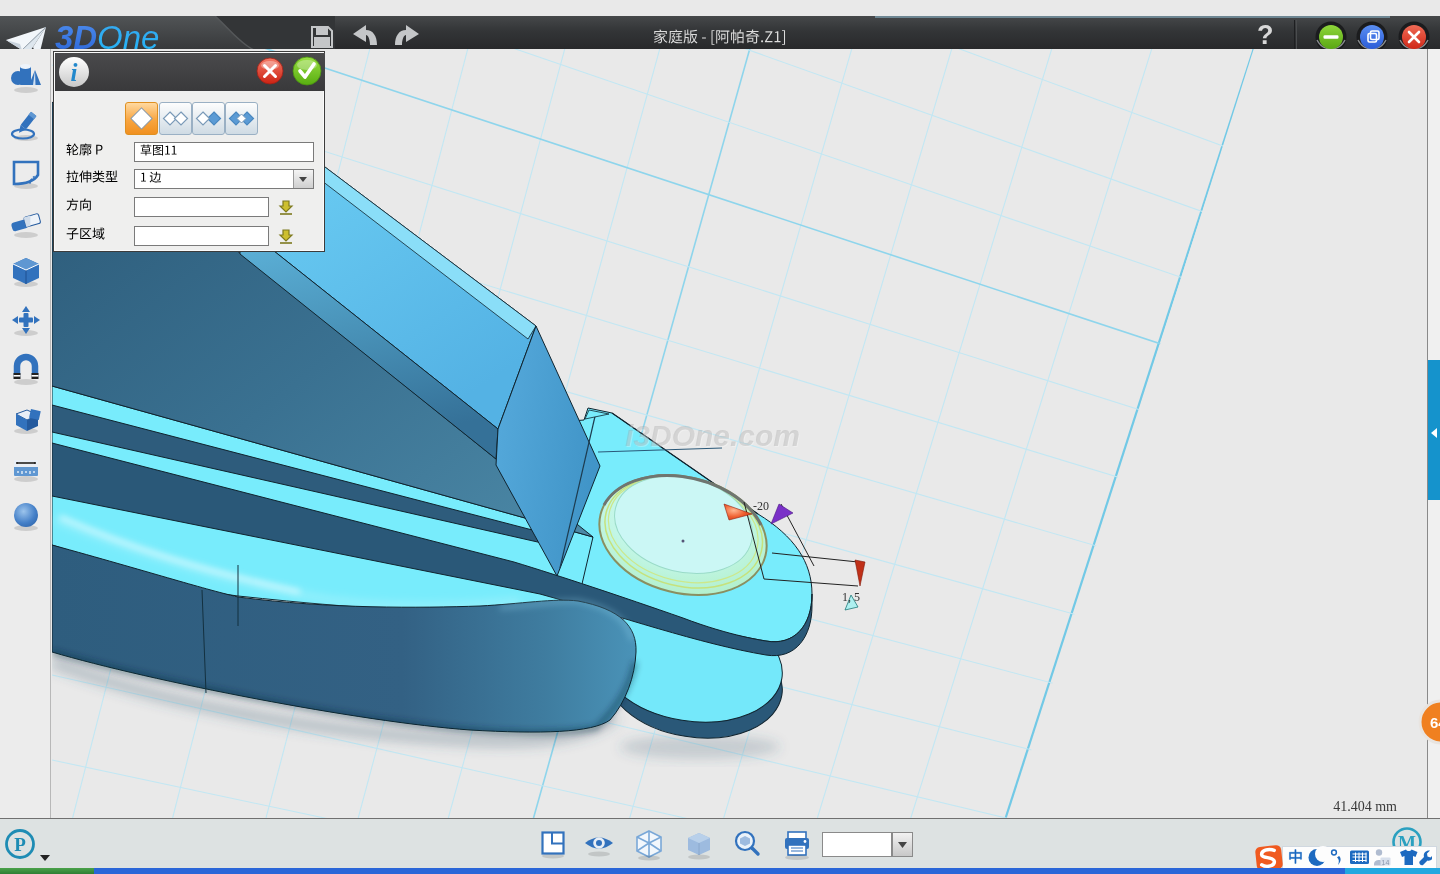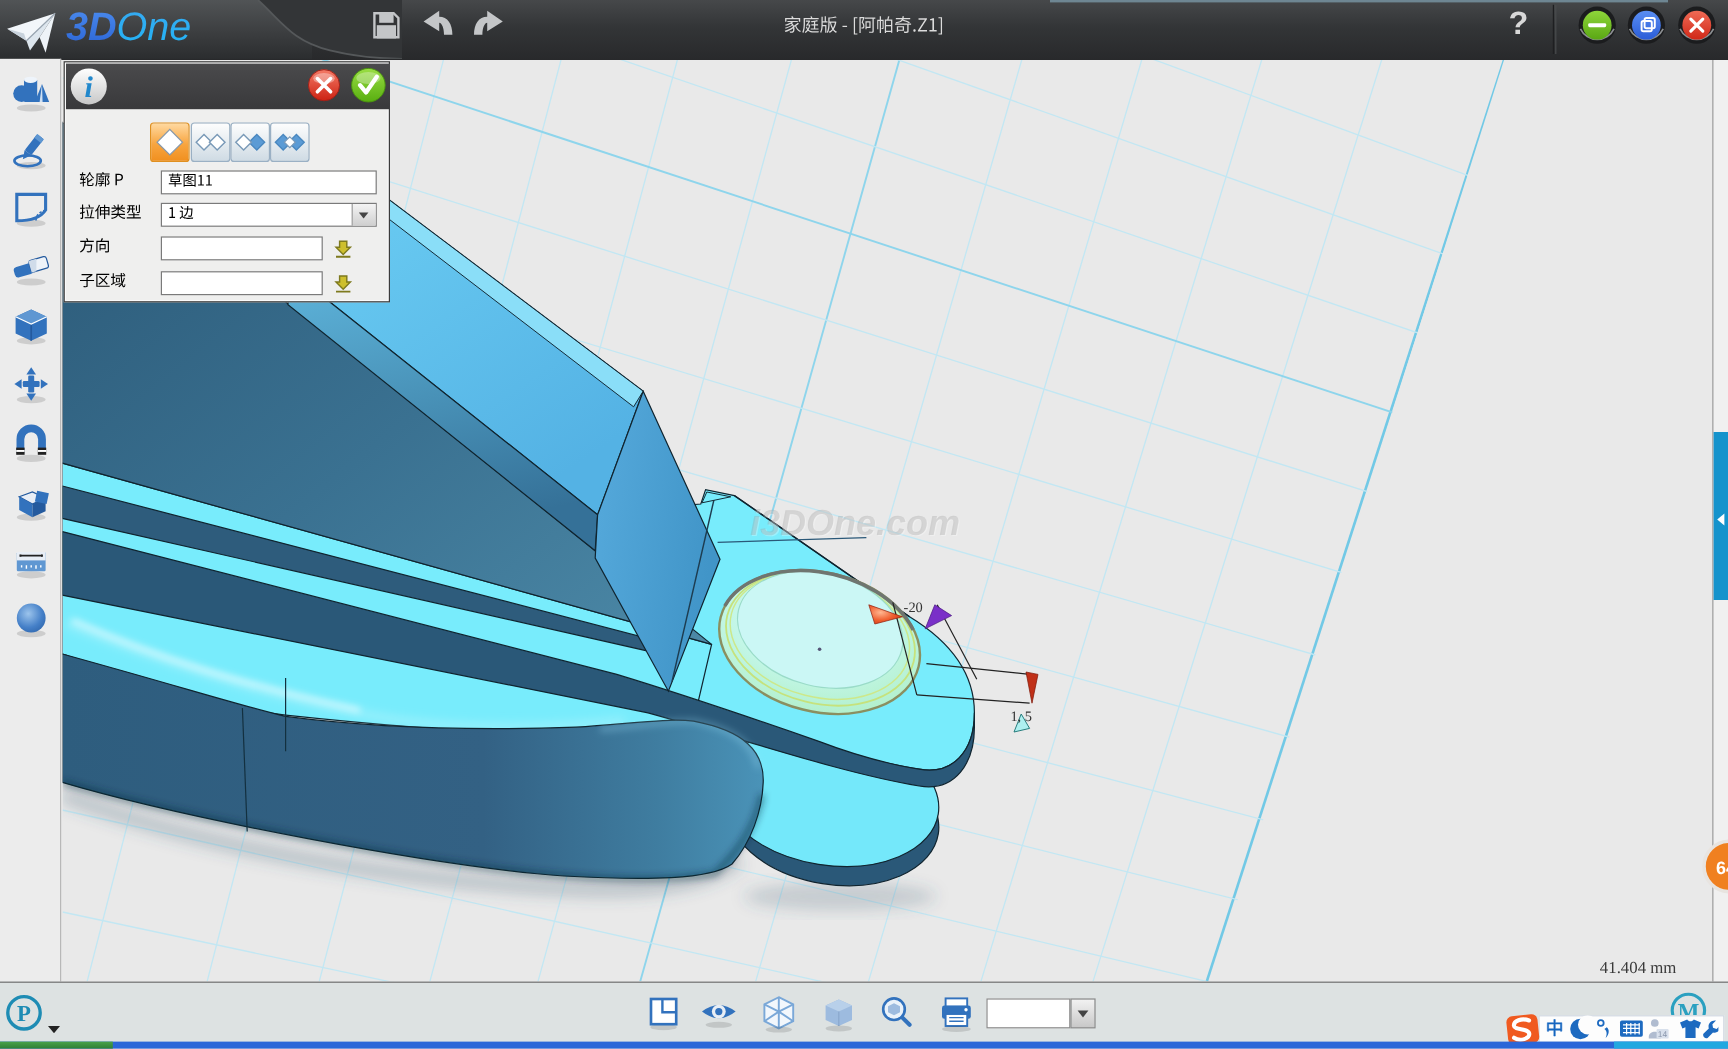--- a/index.html
+++ b/index.html
@@ -134,21 +134,21 @@
 <div class="abs" style="left:1428px;top:49px;width:12px;height:769px;background:#f0f0f0"></div>
 <div class="abs" style="left:1428px;top:360px;width:12px;height:140px;background:#1593cc"></div>
 <svg class="abs" width="10" height="12" style="left:1429px;top:427px">
     <path d="M8,1 L8,11 L2,6 Z" fill="#fff"></path>
   </svg>
 <svg class="abs" width="22" height="46" style="left:1418px;top:699px">
     <circle cx="23" cy="23" r="21" fill="#f08020" stroke="#e8e4e0" stroke-width="3"></circle>
     <text x="12" y="29" font-size="15" font-weight="bold" fill="#fff" font-family="Liberation Sans">64</text>
   </svg>
 
-<div class="abs" style="left:0;top:0;width:1440px;height:50px;background:linear-gradient(#46484a,#333537 45%,#28292b);overflow:hidden">
+<div class="abs" style="left:0;top:16px;width:1440px;height:33px;background:linear-gradient(#46484a,#333537 45%,#28292b);overflow:hidden">
   <div class="abs" style="left:0;top:0;width:260px;height:49px;background:linear-gradient(#515456,#3a3c3e 60%,#2b2d2f)"></div>
   <svg class="abs" width="120" height="49" style="left:215px;top:0">
       <path d="M0,0 C20,18 28,34 60,42 C80,47 100,49 120,49 L120,0 Z" fill="#333537"></path>
       <path d="M0,0 C20,18 28,34 60,42 C80,47 102,49 120,49" fill="none" stroke="#55585a" stroke-width="1.5"></path>
     </svg>
   <div class="abs" style="left:875px;top:0;width:515px;height:1.5px;background:rgba(120,150,165,0.8)"></div>
 
   <svg class="abs" width="52" height="46" style="left:2px;top:4px">
     <path d="M4,20 L44,7 L20,30 Z" fill="#f2f6fa"></path>
     <path d="M4,20 L20,30 L18,24 Z" fill="#c8d2dc"></path>

